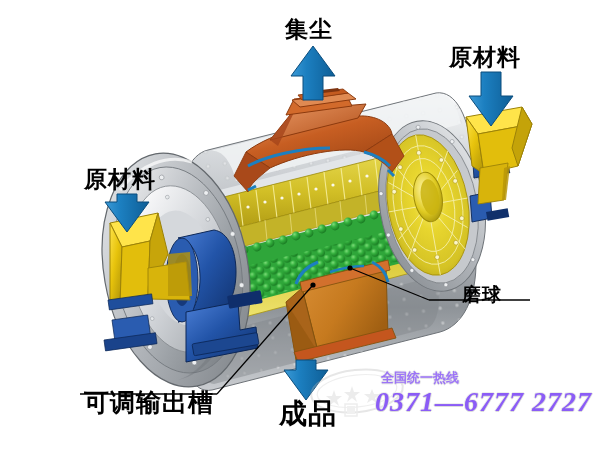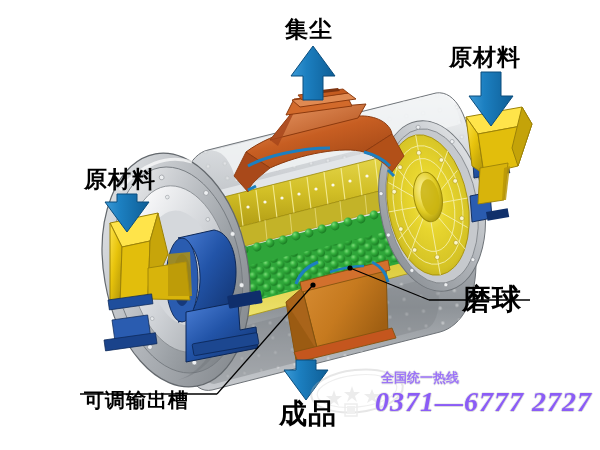--- a/index.html
+++ b/index.html
@@ -27,22 +27,22 @@
     font-family: "Liberation Sans", "DejaVu Sans", sans-serif;
     font-weight: 700;
     color: #000000;
     white-space: nowrap;
     line-height: 1;
     letter-spacing: 1px;
   }
   #label-dust        { left: 285px; top: 18px;  font-size: 23px; }
   #label-feed-right  { left: 449px; top: 46px;  font-size: 23px; }
   #label-feed-left   { left: 84px;  top: 168px; font-size: 23px; }
-  #label-balls       { left: 462px; top: 285px; font-size: 29px; }
-  #label-outlet      { left: 84px;  top: 390px; font-size: 20px; }
+  #label-balls       { left: 462px; top: 285px; font-size: 19px; }
+  #label-outlet      { left: 84px;  top: 390px; font-size: 25px; }
   #label-product     { left: 279px; top: 400px; font-size: 28px; }
 
   .wm {
     position: absolute;
     font-family: Liberation Serif, serif;
     color: #8b5cf6;
     white-space: nowrap;
     text-shadow: 0 1px 0 #dcdcdc, 1px 0 0 #e3e3e3, 0 -1px 0 #ededed, -1px 0 0 #e8e8e8;
     pointer-events: none;
   }

